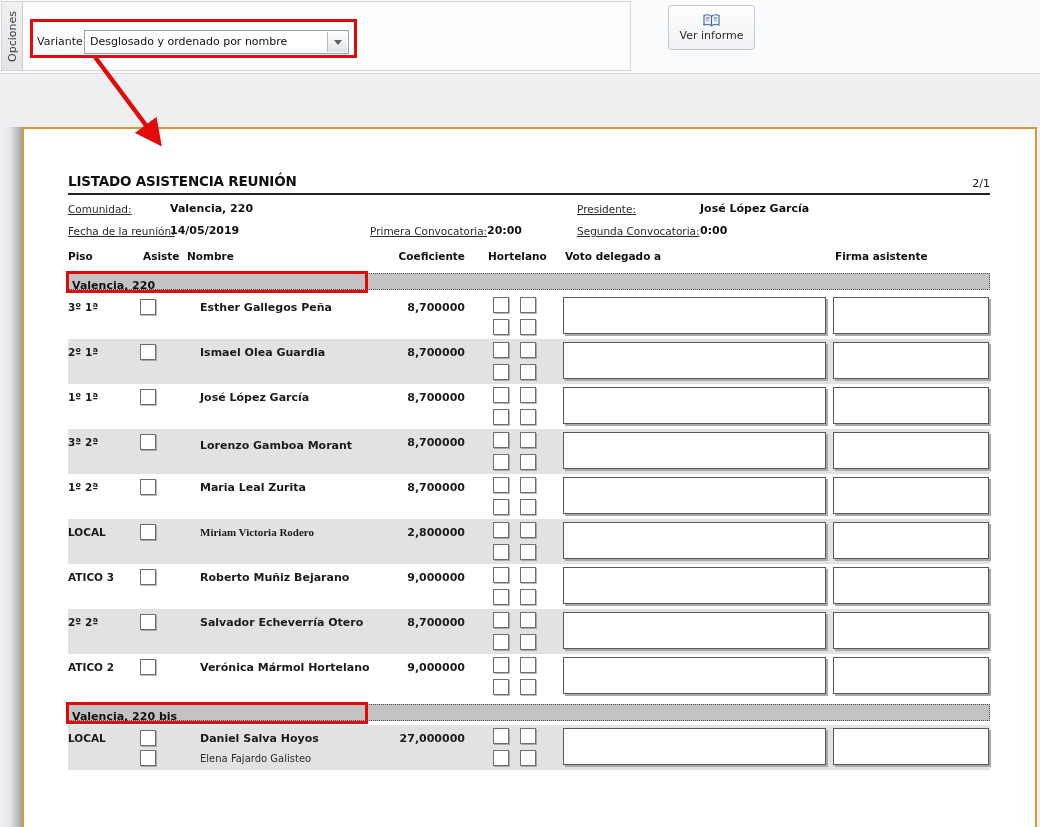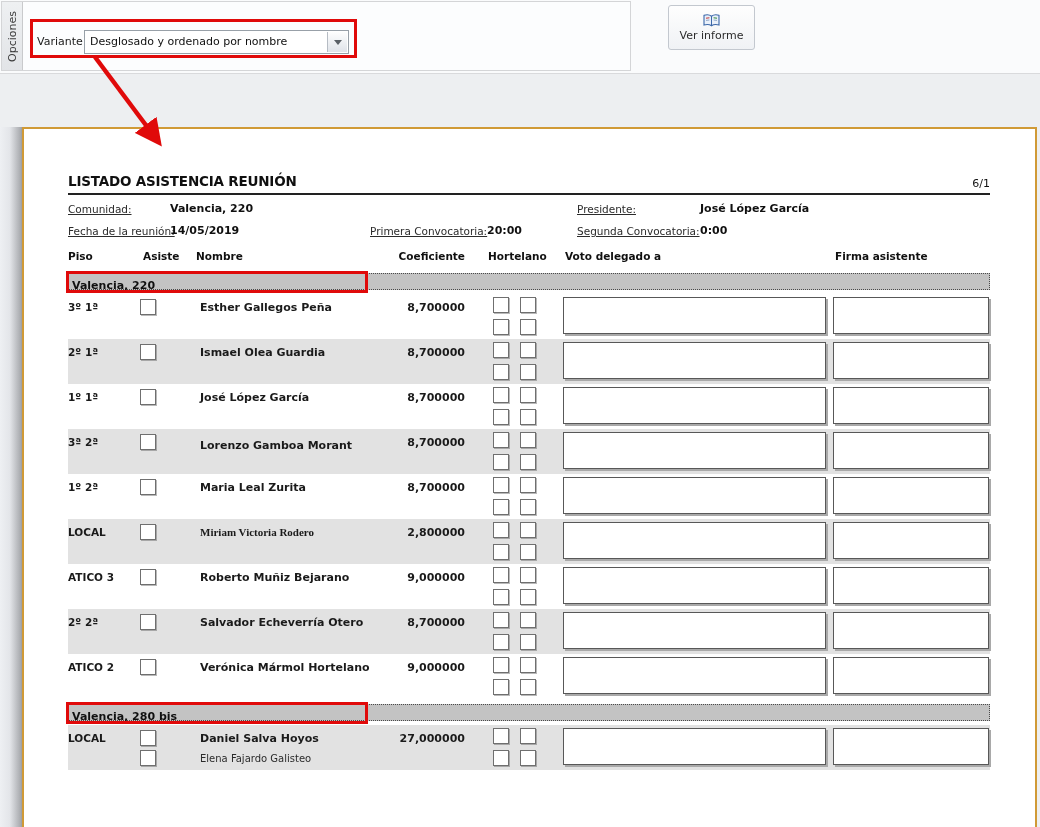--- a/index.html
+++ b/index.html
@@ -99,39 +99,39 @@
     <span class="btn-label">Ver informe</span>
   </div>
 </div>
 
 <div class="hl-variante"></div>
 
 <div class="page-left-shadow"></div>
 
 <div class="page">
   <div class="abs report-title">LISTADO ASISTENCIA REUNIÓN</div>
-  <div class="abs page-indicator">6/1</div>
+  <div class="abs page-indicator">2/1</div>
   <div class="abs title-rule"></div>
 
   <div class="abs lbl" style="left:44px;top:74px">Comunidad:</div>
   <div class="abs val" style="left:146px;top:73px">Valencia, 220</div>
   <div class="abs lbl" style="left:553px;top:74px">Presidente:</div>
   <div class="abs val" style="left:676px;top:73px">José López García</div>
 
   <div class="abs lbl" style="left:44px;top:96px">Fecha de la reunión:</div>
   <div class="abs val" style="left:146px;top:95px">14/05/2019</div>
   <div class="abs lbl" style="left:346px;top:96px">Primera Convocatoria:</div>
   <div class="abs val" style="left:463px;top:95px">20:00</div>
   <div class="abs lbl" style="left:553px;top:96px">Segunda Convocatoria:</div>
   <div class="abs val" style="left:676px;top:95px">0:00</div>
 
   <div class="abs col-headers">
     <span style="left:0">Piso</span>
     <span style="left:75px">Asiste</span>
-    <span style="left:128px">Nombre</span>
+    <span style="left:119px">Nombre</span>
     <span style="left:277px;width:120px;text-align:right">Coeficiente</span>
     <span style="left:420px">Hortelano</span>
     <span style="left:497px">Voto delegado a</span>
     <span style="left:767px">Firma asistente</span>
   </div>
 
   <div class="report-body">
       <div class="band"><div class="band-label">Valencia, 220</div><div class="band-highlight"></div></div>
       <div class="row">
         <div class="piso">3º 1ª</div>
@@ -234,21 +234,21 @@
         <div class="cb asiste-cb" style="top: 5px;"></div>
         <div class="name" style="top: 7px;">Verónica Mármol Hortelano</div>
         <div class="coef">9,000000</div>
         <div class="cb" style="left: 425px; top: 3px;"></div>
         <div class="cb" style="left: 452px; top: 3px;"></div>
         <div class="cb" style="left: 425px; top: 25px;"></div>
         <div class="cb" style="left: 452px; top: 25px;"></div>
         <div class="bigbox voto"></div>
         <div class="bigbox firma"></div>
       </div>
-      <div class="band" style="margin-top: 5px;"><div class="band-label">Valencia, 280 bis</div><div class="band-highlight"></div></div>
+      <div class="band" style="margin-top: 5px;"><div class="band-label">Valencia, 220 bis</div><div class="band-highlight"></div></div>
       <div class="row shaded">
         <div class="piso">LOCAL</div>
         <div class="cb asiste-cb" style="top: 5px;"></div>
         <div class="name" style="top: 7px;">Daniel Salva Hoyos</div>
         <div class="cb asiste-cb" style="top: 25px;"></div>
         <div class="name sub" style="top: 28px;">Elena Fajardo Galisteo</div>
         <div class="coef">27,000000</div>
         <div class="cb" style="left: 425px; top: 3px;"></div>
         <div class="cb" style="left: 452px; top: 3px;"></div>
         <div class="cb" style="left: 425px; top: 25px;"></div>

